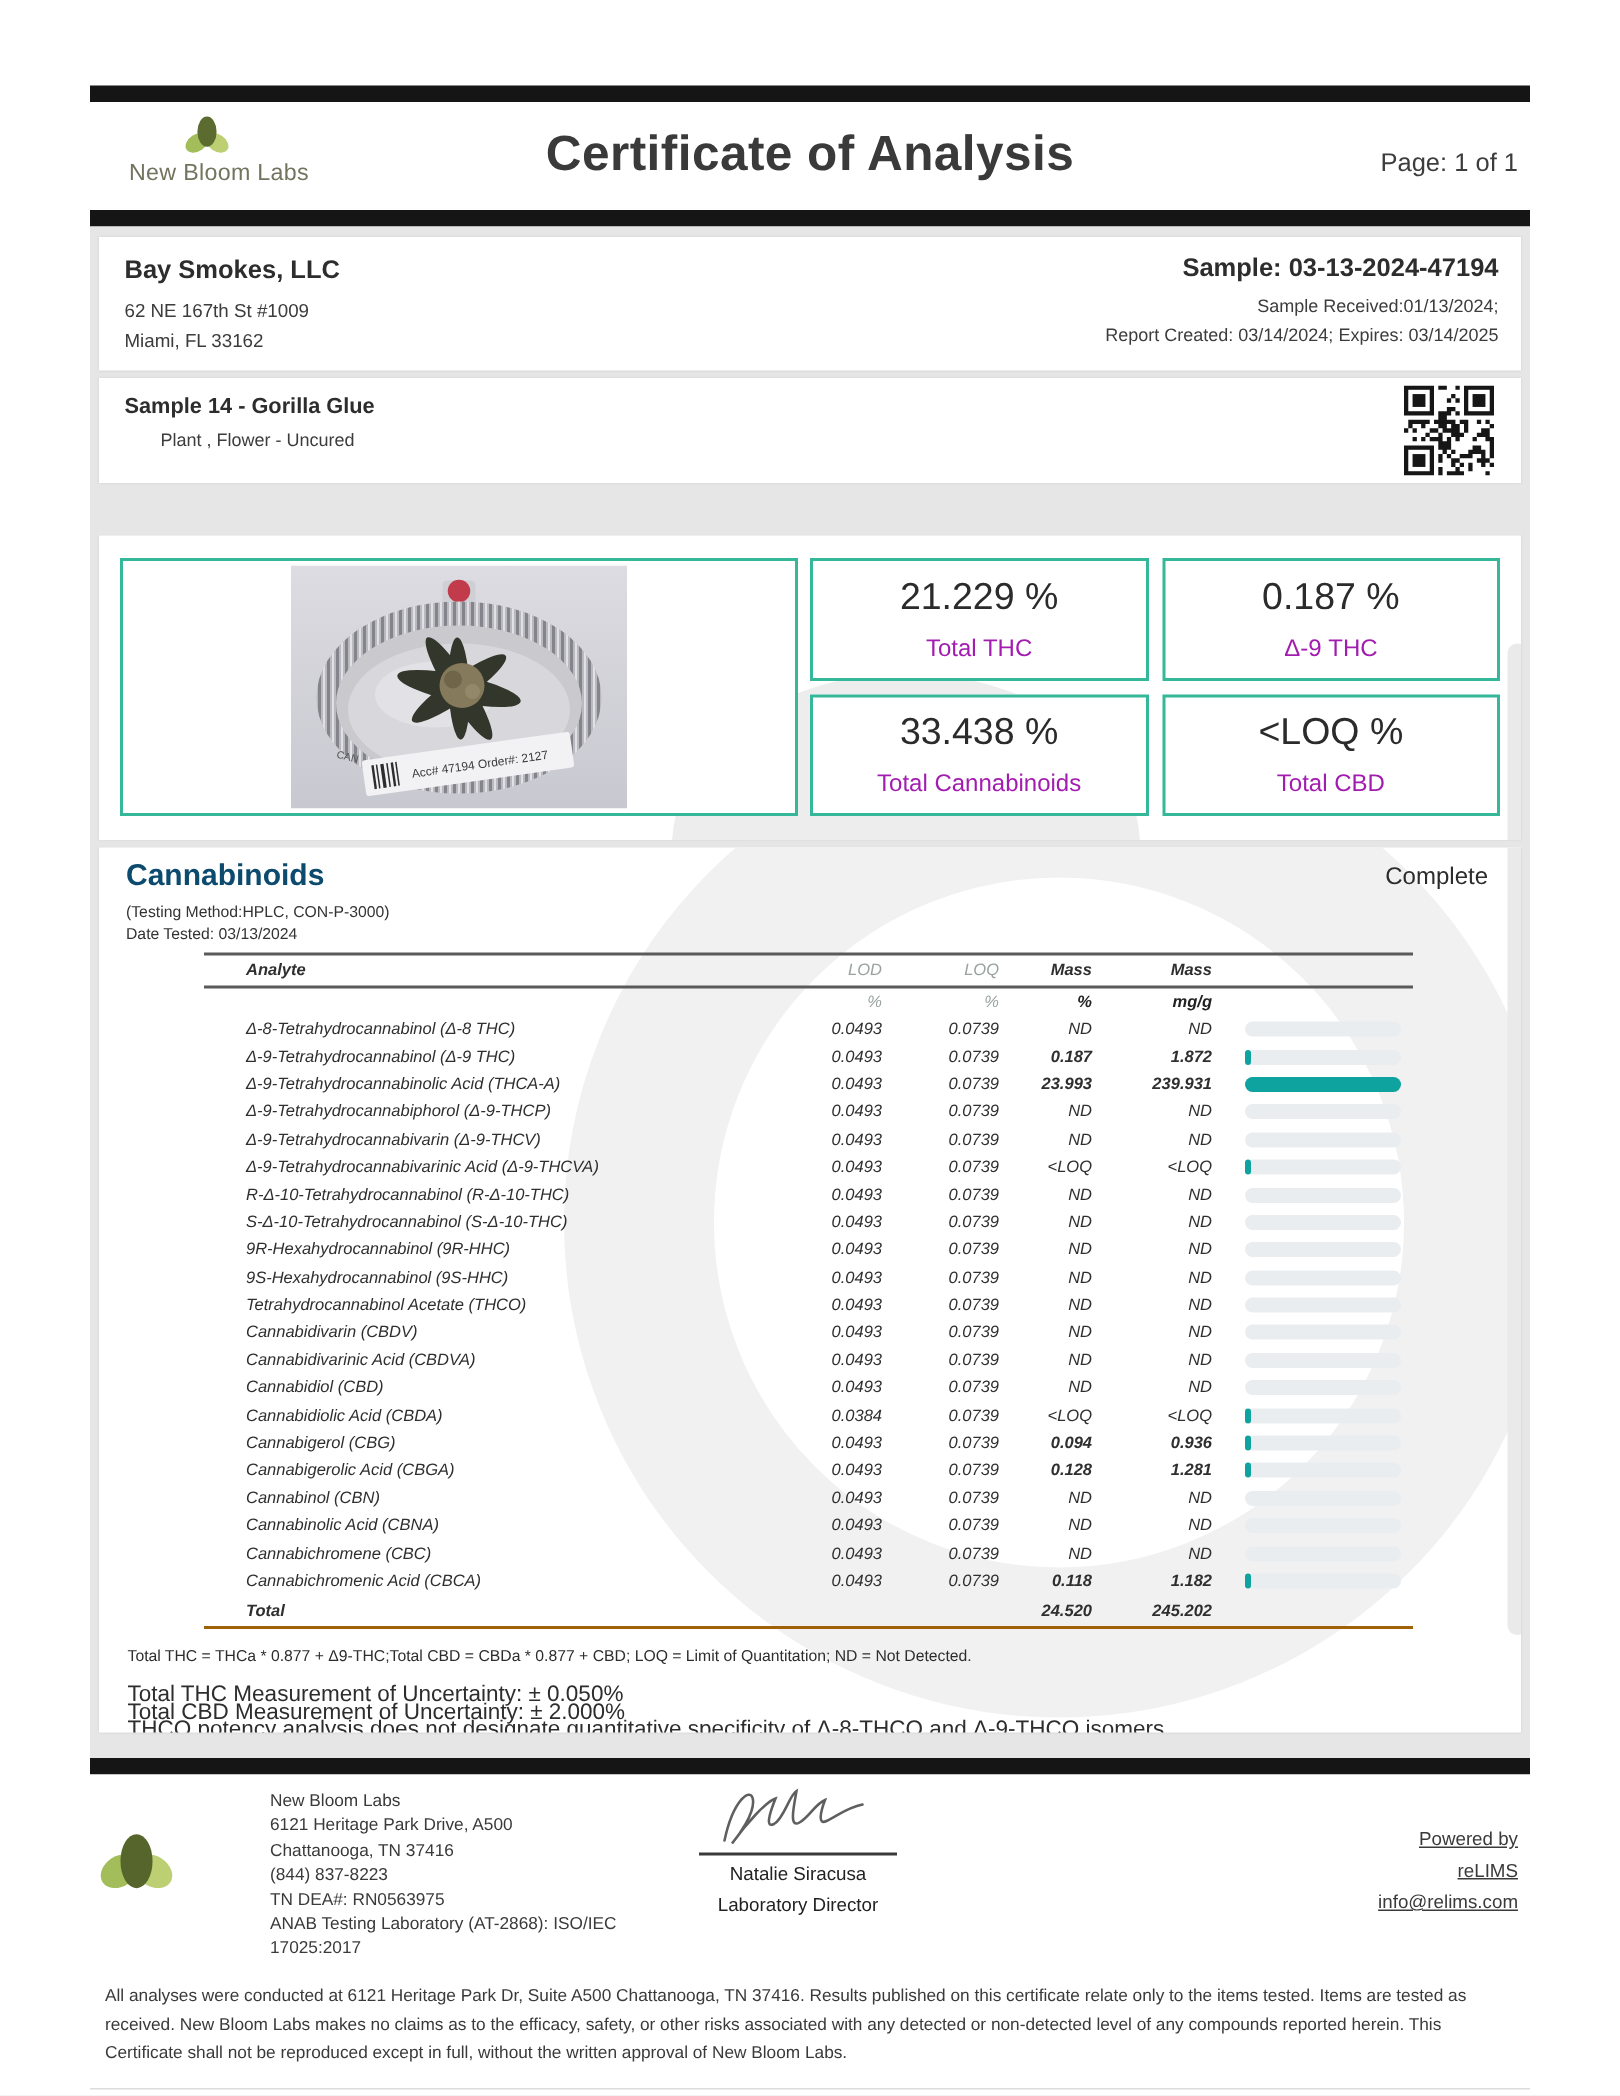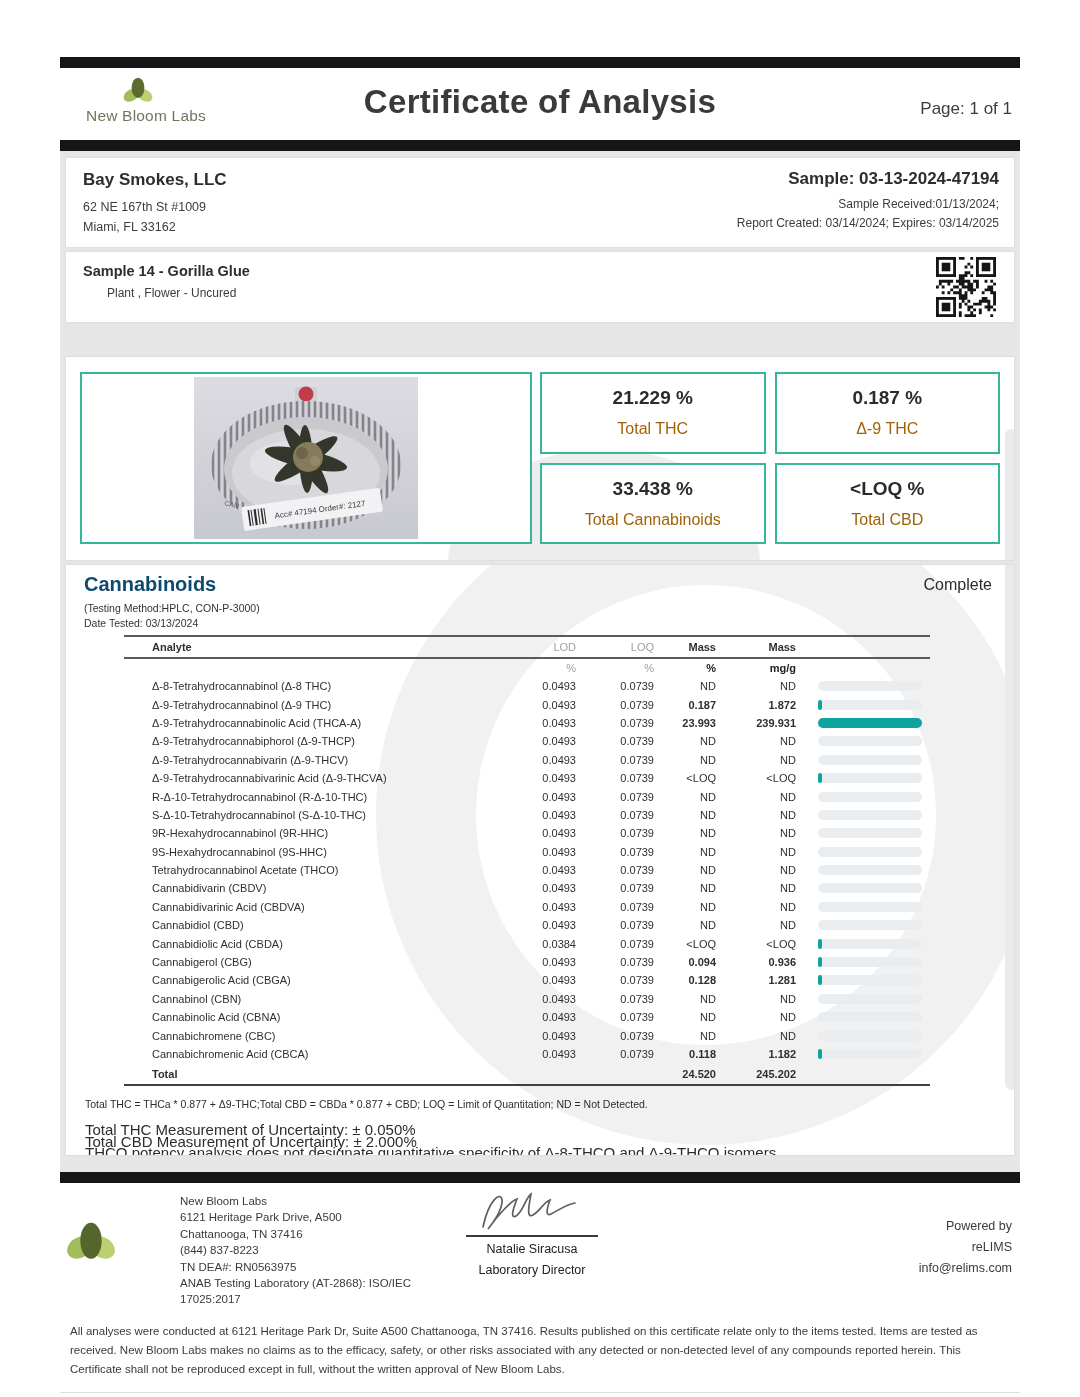--- a/index.html
+++ b/index.html
@@ -40,33 +40,33 @@
   .wm-dome{left:382px;top:92px;width:312px;height:230px;background:#ededed;border-radius:50%;}
   .wm-strip-a{left:939px;top:72px;width:13px;height:200px;background:#eaeaea;border-radius:7px;}
   .photo-frame{position:absolute;z-index:1;left:14px;top:15px;width:452px;height:172px;
                background:#fff;border:2px solid var(--accent);box-sizing:border-box;
                display:flex;justify-content:center;align-items:center;}
   .photo-frame svg{width:224px;height:162px;}
   .stats-grid{position:absolute;left:474px;top:15px;right:14px;bottom:16px;display:grid;
               grid-template-columns:1fr 1fr;grid-template-rows:1fr 1fr;gap:9px;z-index:1;}
   .stat-box{border:2px solid var(--accent);background:#fff;display:flex;flex-direction:column;
             align-items:center;justify-content:center;gap:11px;}
-  .stat-value{font-size:19px;font-weight:700;color:#2b2b2b;}
-  .stat-label{font-size:16px;color:#a16207;}
+  .stat-value{font-size:25px;font-weight:400;color:#2b2b2b;}
+  .stat-label{font-size:16px;color:#a21caf;}
 
   
   .cannab-card{height:590px;overflow:hidden;}
   .wm-ring{left:310px;top:-80px;width:660px;height:660px;border:100px solid #f1f1f1;
            border-radius:50%;box-sizing:border-box;}
   .wm-strip-b{left:939px;top:0;width:13px;height:525px;background:#eaeaea;border-radius:0 0 7px 7px;}
   .sec-head{position:absolute;z-index:1;left:18px;top:8px;font-size:20px;font-weight:700;color:#0c4a6e;}
   .sec-status{position:absolute;z-index:1;right:22px;top:11px;font-size:16px;color:#2c2c2c;}
   .sec-method{position:absolute;z-index:1;left:18px;top:37px;font-size:10.5px;color:#333;text-align:center;}
   .sec-date{position:absolute;z-index:1;left:18px;top:52px;font-size:10.5px;color:#333;}
-  .ctable{position:absolute;z-index:1;left:58px;top:70px;width:806px;border-bottom:2px solid #404040;}
+  .ctable{position:absolute;z-index:1;left:70px;top:70px;width:806px;border-bottom:2px solid #a16207;font-style:italic;}
   .trow{display:grid;grid-template-columns:1fr 72px 78px 62px 80px 134px;height:18.4px;
         align-items:center;font-size:11px;color:#2f2f2f;}
   .thead-row{height:20px;border-top:2px solid #5a5a5a;border-bottom:2px solid #5a5a5a;font-weight:700;}
   .units-row{height:18px;}
   .total-row{height:21px;font-weight:700;}
   .c-analyte{padding-left:28px;text-align:left;}
   .c-num{text-align:right;}
   .dim{color:#9aa2a2;font-weight:400;}
   .bold{font-weight:700;}
   .udark{color:#222;font-weight:700;}
@@ -79,21 +79,21 @@
   
   .ftr{height:128px;position:relative;background:#fff;}
   .f-logo{position:absolute;left:4px;top:30px;width:54px;height:60px;}
   .f-lab{position:absolute;left:120px;top:10px;font-size:11.5px;color:#3a3a3a;line-height:16.4px;}
   .f-sig{position:absolute;left:390px;top:4px;width:164px;text-align:center;}
   .f-sig svg{width:122px;height:48px;display:block;margin:0 auto;}
   .sig-line{border-bottom:2px solid #3a3a3a;width:132px;margin:0 auto;}
   .sig-name{font-size:12.5px;margin-top:5px;color:#222;}
   .sig-title{font-size:12.5px;margin-top:7px;color:#222;}
   .f-powered{position:absolute;right:8px;top:33px;text-align:right;font-size:12.5px;
-             line-height:21px;color:#3a3a3a;}
+             line-height:21px;color:#3a3a3a;text-decoration:underline;}
 
   .disclaimer{margin:11px 6px 0 10px;font-size:11.5px;line-height:19px;color:#3a3a3a;}
   .bottom-line{border-top:1px solid #dcdcdc;margin-top:13px;}
 </style>
 </head>
 <body>
 
 <div class="doc">
 
   <div class="black-bar bar-top"></div>

